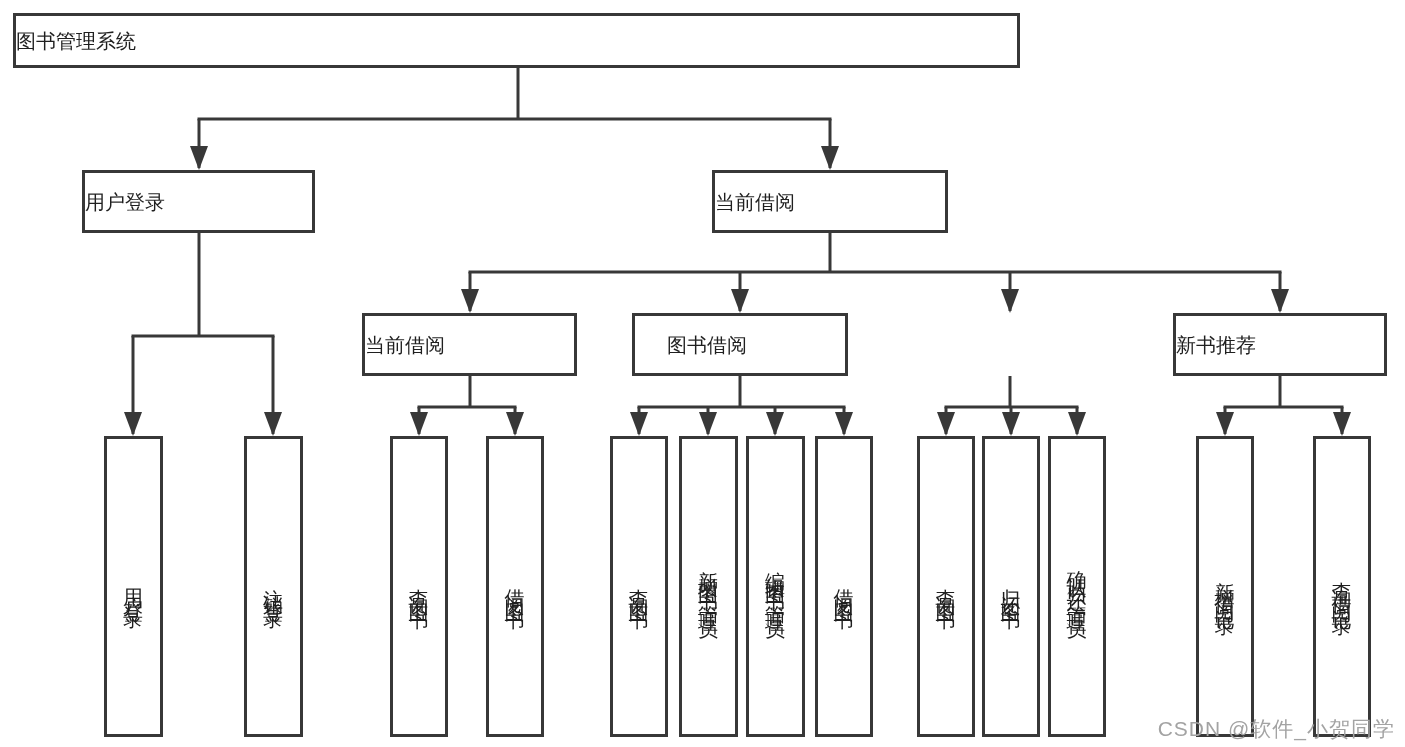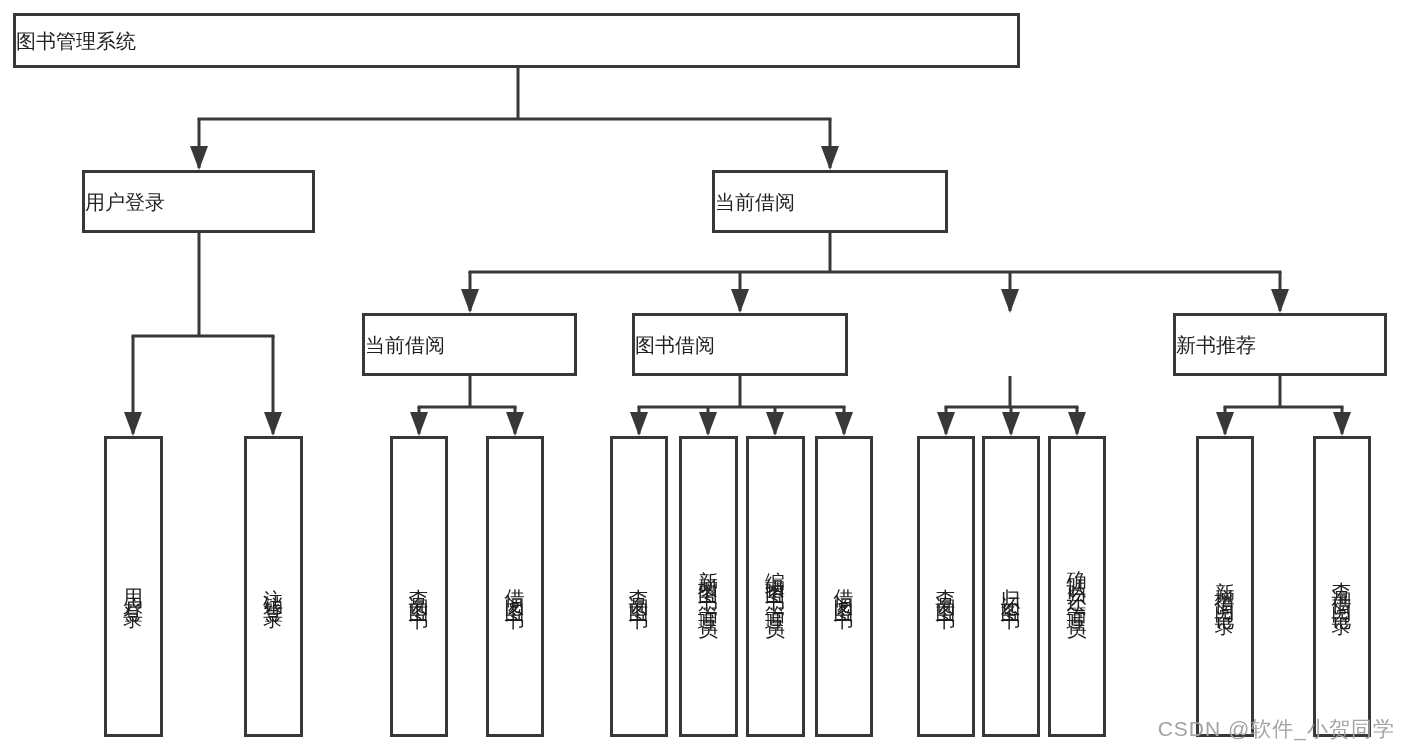--- a/index.html
+++ b/index.html
@@ -138,21 +138,21 @@
   <div class="box" style="left:82px; top:170px; width:233px; height:63px;">
     <span>用户登录</span>
   </div>
   <div class="box" style="left:712px; top:170px; width:236px; height:63px;">
     <span>当前借阅</span>
   </div>
 
   <div class="box" style="left:362px; top:313px; width:215px; height:63px;">
     <span>当前借阅</span>
   </div>
-  <div class="box" style="left:632px; top:313px; width:216px; height:63px;">
+  <div class="box" style="left:632px; top:313px; width:216px; height:63px;padding-left:32px;">
     <span>图书借阅</span>
   </div>
   <div class="box" style="left:1173px; top:313px; width:214px; height:63px;">
     <span>新书推荐</span>
   </div>
 
   <div class="leaf" style="left:104px; top:436px; width:59px; height:301px;">
     <span class="vtext">用户登录</span>
   </div>
   <div class="leaf" style="left:244px; top:436px; width:59px; height:301px;">

